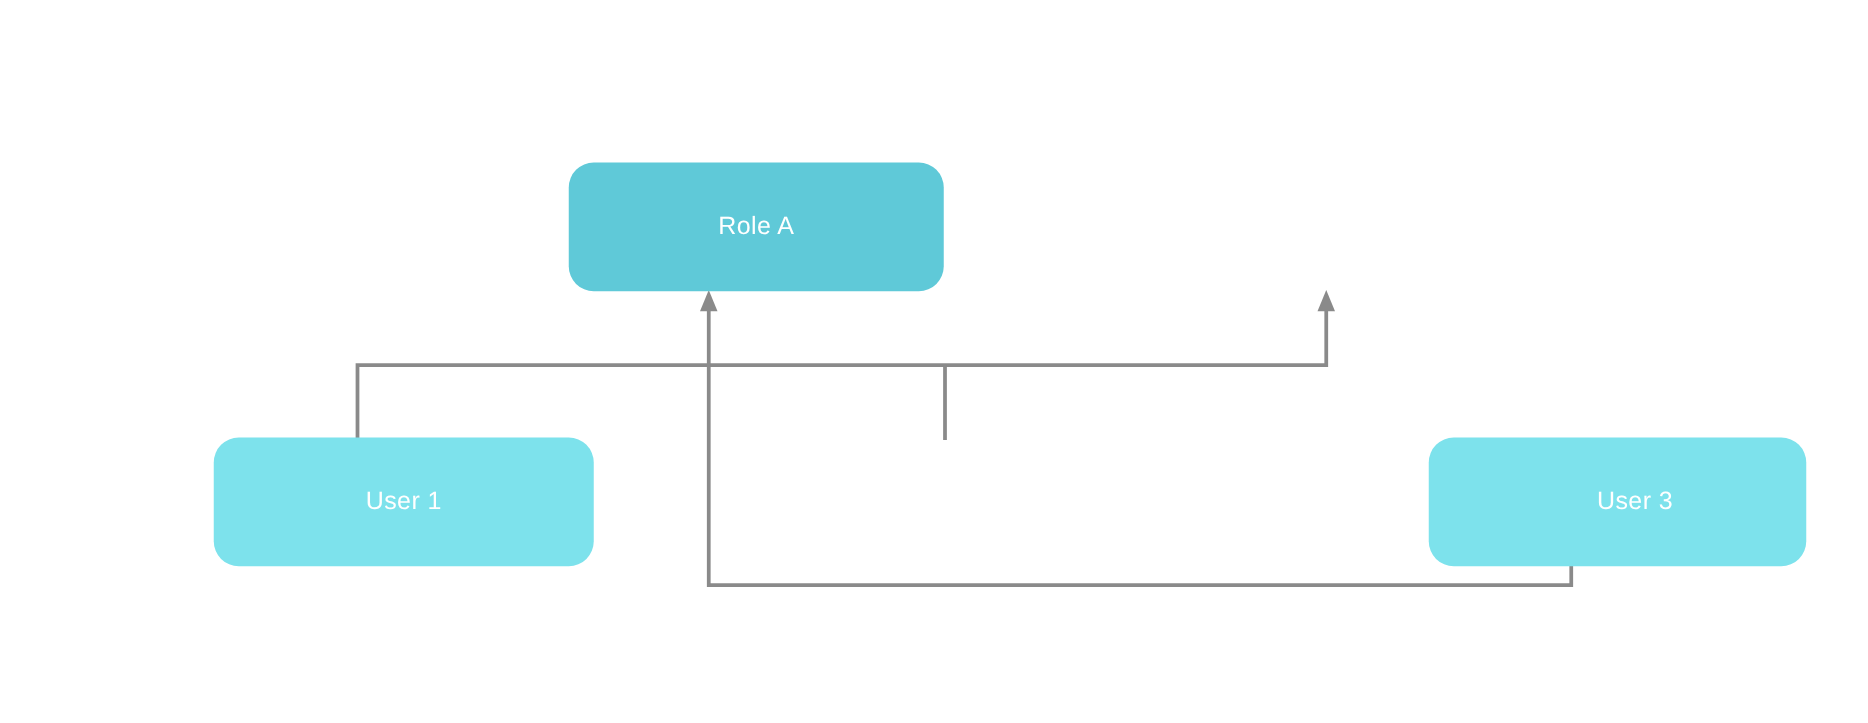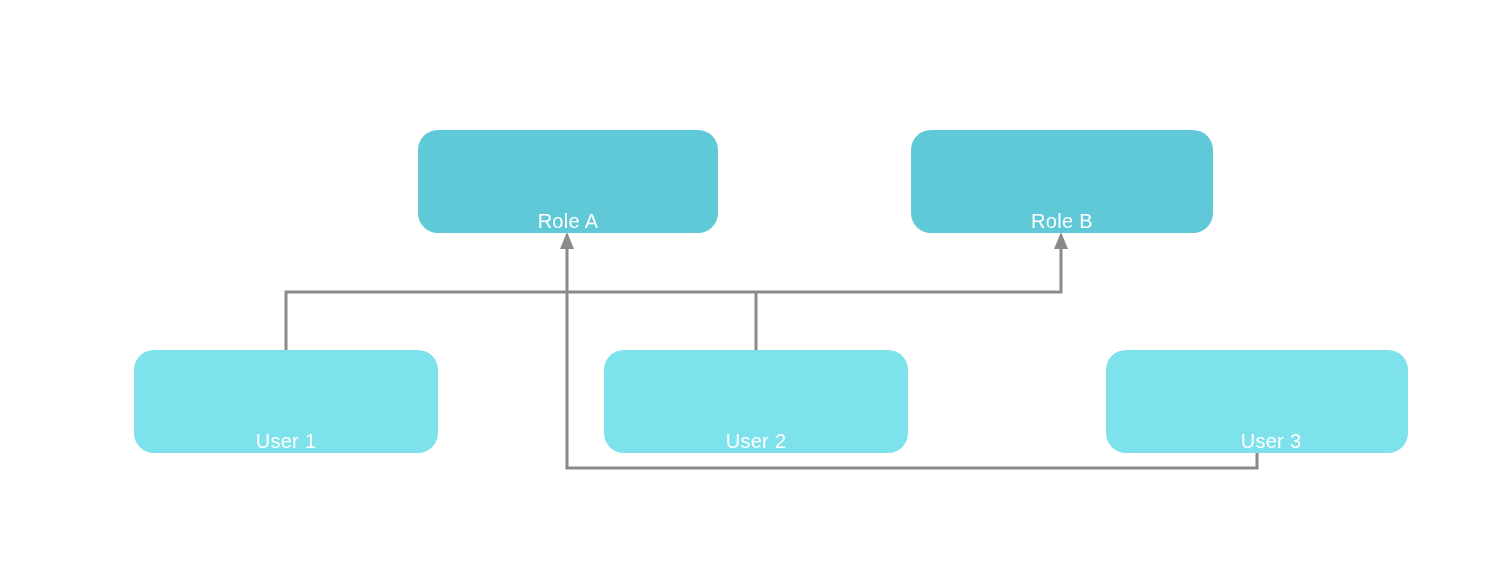--- a/index.html
+++ b/index.html
@@ -18,29 +18,30 @@
   .edges-layer {
     position: absolute;
     left: 0;
     top: 0;
     width: 1494px;
     height: 578px;
   }
   .node {
     position: absolute;
     display: flex;
-    align-items: flex-end;
+    align-items: center;
     justify-content: center;
     border-radius: 20px;
     color: #ffffff;
     font-size: 20px;
     font-weight: 400;
     letter-spacing: 0.3px;
     text-align: center;
     box-sizing: border-box;
+    margin-left: 37px;
   }
   .node-role { background: #5FC9D8; }
   .node-user { background: #7DE2EC; }
 
   #node-role-a { left: 418px; top: 130px; width: 300px; height: 103px; }
   #node-role-b { left: 911px; top: 130px; width: 302px; height: 103px; }
   #node-user-1 { left: 134px; top: 350px; width: 304px; height: 103px; }
   #node-user-2 { left: 604px; top: 350px; width: 304px; height: 103px; }
   #node-user-3 { left: 1106px; top: 350px; width: 302px; height: 103px; padding-left: 28px; }
 
@@ -67,29 +68,23 @@
     <line class="edge" x1="756" y1="352" x2="756" y2="292"></line>
 
     <polyline class="edge" points="1257,452 1257,468 567,468 567,247"></polyline>
     <polygon class="arrowhead" points="567,232 560,249 574,249"></polygon>
   </svg>
 
   <div class="node node-role" id="node-role-a">
     <span>Role A</span>
   </div>
 
-  <div class="node node-role" id="node-role-b">
-    <span>Role B</span>
-  </div>
 
   <div class="node node-user" id="node-user-1">
     <span>User 1</span>
   </div>
 
-  <div class="node node-user" id="node-user-2">
-    <span>User 2</span>
-  </div>
 
   <div class="node node-user" id="node-user-3">
     <span>User 3</span>
   </div>
 
 </div>
 
 </body></html>

